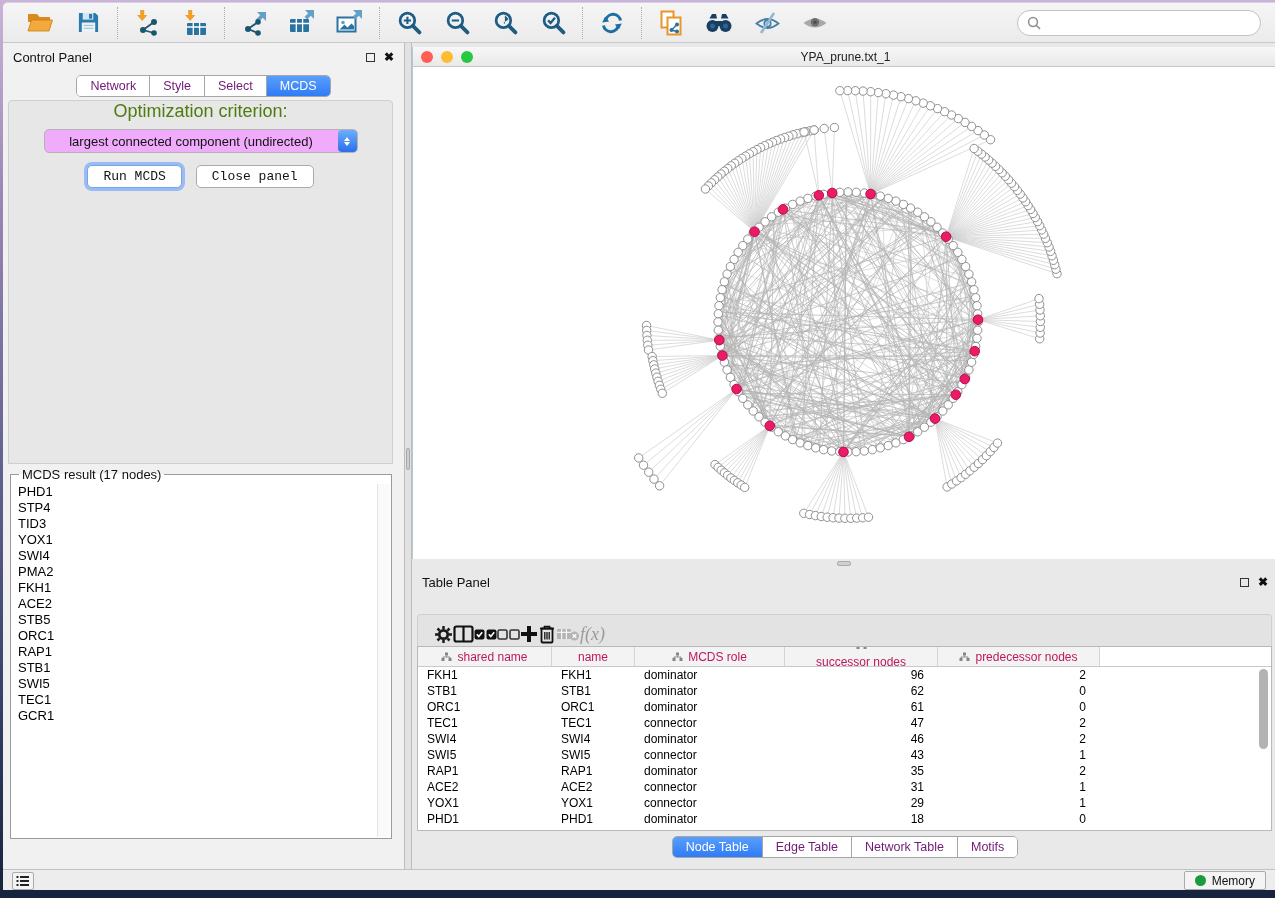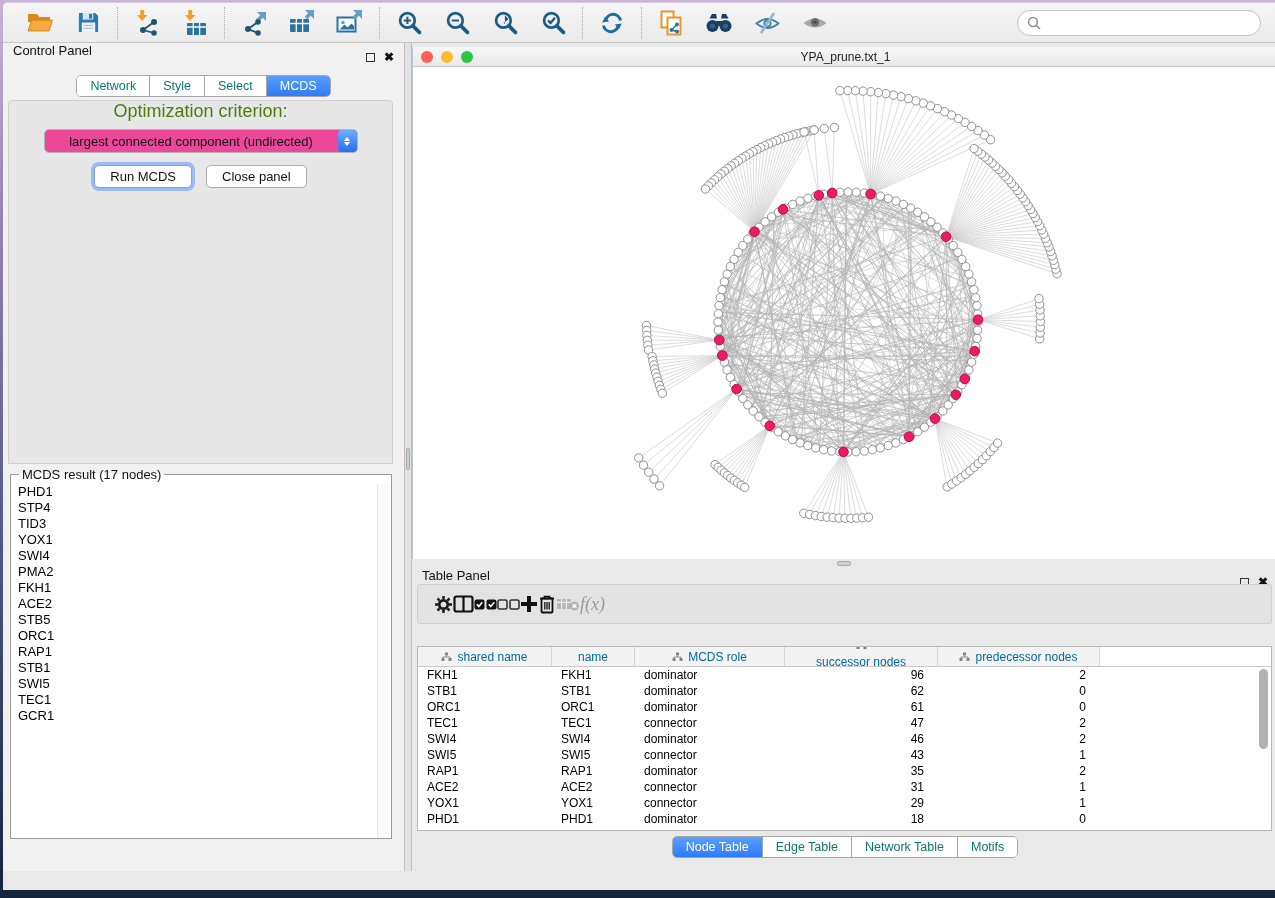--- a/index.html
+++ b/index.html
@@ -16,45 +16,45 @@
     display:flex; align-items:center; padding:0 8px; }
   .tb-group { display:flex; align-items:center; gap:18px; padding:0 14px; }
   .tb-sep { width:0; height:32px; border-left:1px dotted #adadad; }
   .tb-btn { display:flex; align-items:center; justify-content:center; width:30px; height:30px; cursor:pointer; }
   .search-wrap { margin-left:auto; margin-right:6px; display:flex; align-items:center;
     width:244px; height:26px; background:#fff; border:1px solid #c3c3c3; border-radius:13px; padding:0 9px; }
   .search-wrap input { border:none; outline:none; flex:1; font-size:13px; background:transparent; margin-left:5px; }
 
   
   #control-panel { position:absolute; left:0; top:40px; width:401px; height:828px; background:#f1f1f1; }
-  .panel-title-row { position:relative; height:28px; display:flex; padding:0 10px; }
+  .panel-title-row { position:relative; height:28px; display:flex; align-items:center; padding:0 10px; }
   .panel-title-row .ptitle { font-size:13px; color:#111; }
   .win-icons { margin-left:auto; display:flex; align-items:center; gap:9px; }
   .float-box { width:9px; height:9px; border:1.5px solid #333; display:inline-block; cursor:pointer; }
   .close-x { font-size:12px; font-weight:bold; color:#111; cursor:pointer; line-height:1; }
 
   .seg { display:inline-flex; border:1px solid #a6a6a6; border-radius:5px; background:#fff; overflow:hidden; }
-  .seg .tab { padding:3px 13px; font-size:12.5px; color:#0f766e; border-right:1px solid #a6a6a6; cursor:pointer; background:#fff; white-space:nowrap; }
+  .seg .tab { padding:3px 13px; font-size:12.5px; color:#701a75; border-right:1px solid #a6a6a6; cursor:pointer; background:#fff; white-space:nowrap; }
   .seg .tab:last-child { border-right:none; }
   .seg .tab.active { background:linear-gradient(#5a9ffc,#2e7bf6); color:#fff; }
   #cp-tabs-row { position:absolute; top:32px; left:0; width:401px; text-align:center; }
 
   .cp-content { position:absolute; left:5px; top:57px; width:385px; height:364px;
     background:#e7e7e7; border:1px solid #cfcfcf; border-radius:4px 4px 0 0; }
   .opt-label { text-align:center; font-size:18px; color:#4d7c0f; }
   .mac-select { display:flex; align-items:center; width:314px; height:24px; margin:7px auto 0;
-    background:#ec4899; border:1px solid #b4b4b4; border-radius:5px; padding-left:0; cursor:pointer; }
+    background:#f0abfc; border:1px solid #b4b4b4; border-radius:5px; padding-left:0; cursor:pointer; }
   .mac-select .val { flex:1; text-align:center; font-size:13px; color:#111; white-space:nowrap; }
   .stepper { width:19px; height:22px; margin-right:0px; border-radius:4px;
     background:linear-gradient(#6caefd,#2a6fee); display:flex; flex-direction:column; align-items:center; justify-content:center; gap:1px; }
   .stepper i { width:0; height:0; border-left:3.5px solid transparent; border-right:3.5px solid transparent; }
   .stepper .up { border-bottom:4.5px solid #fff; }
   .stepper .dn { border-top:4.5px solid #fff; }
   .btn-row { display:flex; justify-content:center; gap:14px; margin-top:12px; }
-  .mac-btn { font-family:Liberation Sans, sans-serif; font-size:13px; color:#111; padding:3px 15px;
+  .mac-btn { font-family:Liberation Mono, monospace; font-size:13px; color:#111; padding:3px 15px;
     background:#fff; border:1px solid #ababab; border-radius:5px; cursor:pointer; }
   .focus-ring { box-shadow:0 0 0 3px rgba(110,165,255,.65); border-color:#7aa6e0; }
 
   .mcds-fieldset { position:absolute; left:7px; top:424px; width:382px; height:372px;
     border:1px solid #9a9a9a; background:#fff; }
   .mcds-fieldset legend { font-size:13px; color:#111; margin-left:8px; padding:0 3px; background:transparent; }
   #mcds-list { position:absolute; left:1px; top:2px; right:15px; bottom:1px; overflow:hidden; }
   #mcds-list .li { font-size:13px; color:#000; line-height:16px; padding-left:6px; }
   .scroll-track { position:absolute; top:2px; right:1px; width:13px; bottom:1px; background:#fafafa; border-left:1px solid #e4e4e4; }
 
@@ -69,29 +69,29 @@
   .net-window { position:absolute; left:0; top:4px; width:866px; height:517px; border-left:1px solid #b9c6d2; }
   .net-title { position:relative; height:20px; background:linear-gradient(#f7f7f7,#e9e9e9); border-bottom:1px solid #c6c6c6;
     display:flex; align-items:center; padding:0 8px; }
   .tl { width:12px; height:12px; border-radius:50%; margin-right:8px; cursor:pointer; }
   .tl.red { background:#ff5f57; } .tl.yel { background:#febc2e; } .tl.grn { background:#28c840; }
   .net-title .title { position:absolute; left:0; right:0; text-align:center; font-size:12px; color:#222; pointer-events:none; }
   .net-canvas { position:absolute; left:0; top:20px; width:866px; height:497px; background:#fff; }
 
   
   .table-panel { position:absolute; left:0; top:525px; width:866px; height:296px; background:#e9e9e9; }
-  .tp-toolbar { position:absolute; left:5px; top:16px; width:855px; height:40px; background:#e3e3e3;
+  .tp-toolbar { position:absolute; left:5px; top:46px; width:855px; height:40px; background:#e3e3e3;
     border:1px solid #d0d0d0; border-radius:3px; display:flex; align-items:center; padding:0 16px; }
   .tp-ic { display:flex; align-items:center; justify-content:center; height:24px; cursor:pointer; }
   .fx { font-family:"Liberation Serif",serif; font-style:italic; color:#9a9a9a; font-size:18px; cursor:default; }
 
   .tbl { position:absolute; left:5px; top:78px; width:855px; height:185px; background:#fff; border:1px solid #b9b9b9; overflow:hidden; }
   .thead { display:flex; height:20px; border-bottom:1px solid #c9c9c9; }
   .th { background:#f3f3f3; border-right:1px solid #d4d4d4; display:flex; align-items:center; justify-content:center; gap:5px;
-    font-size:12px; color:#0369a1; cursor:pointer; }
+    font-size:12px; color:#be185d; cursor:pointer; }
   .trow { display:flex; height:16px; }
   .td { font-size:12px; color:#000; line-height:16px; white-space:nowrap; overflow:hidden; }
   .c0 { width:134px; padding-left:9px; } .c1 { width:83px; padding-left:9px; } .c2 { width:150px; padding-left:9px; }
   .c3 { width:153px; text-align:right; padding-right:14px;flex-direction:column; } .c4 { width:162px; text-align:right; padding-right:14px; }
   .th.c0,.th.c1,.th.c2,.th.c3,.th.c4 { padding:0; text-align:center; }
   .tbl-vscroll { position:absolute; top:22px; right:2px; width:11px; height:160px; }
   .tbl-vscroll .thumb { position:absolute; top:0; left:1px; width:9px; height:80px; background:#b3b3b3; border-radius:5px; }
   #tp-tabs-row { position:absolute; left:0; top:268px; width:866px; text-align:center; }
 
   
@@ -1346,15 +1346,35 @@
         <span class="seg">
           <span class="tab active">Node Table</span>
           <span class="tab">Edge Table</span>
           <span class="tab">Network Table</span>
           <span class="tab">Motifs</span>
         </span>
       </div>
     </div>
   </div>
 
+  <div id="status-bar">
+    <span class="list-btn">
+      <svg width="14" height="12" viewBox="0 0 14 12">
+            <g stroke="#222" stroke-width="2">
+              <line x1="4" y1="2" x2="13" y2="2"></line>
+              <line x1="4" y1="6" x2="13" y2="6"></line>
+              <line x1="4" y1="10" x2="13" y2="10"></line>
+            </g>
+            <g fill="#222">
+              <rect x="0.5" y="1" width="2" height="2"></rect>
+              <rect x="0.5" y="5" width="2" height="2"></rect>
+              <rect x="0.5" y="9" width="2" height="2"></rect>
+            </g>
+          </svg>
+    </span>
+    <span class="mem-btn">
+      <span class="mem-dot"></span>
+      <span>Memory</span>
+    </span>
+  </div>
 
 </div>
 </div>
 
 </body></html>

